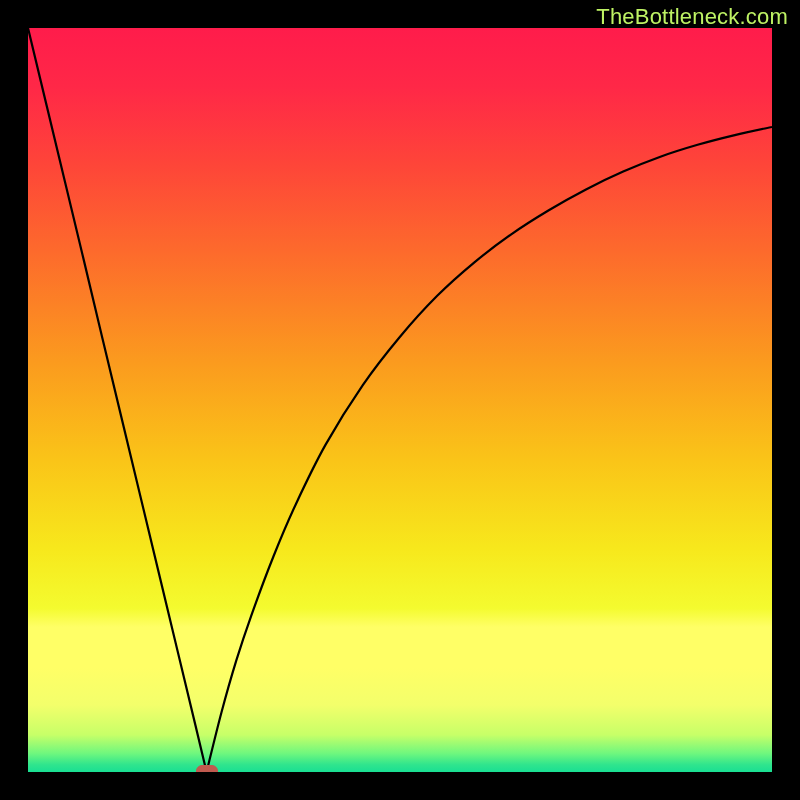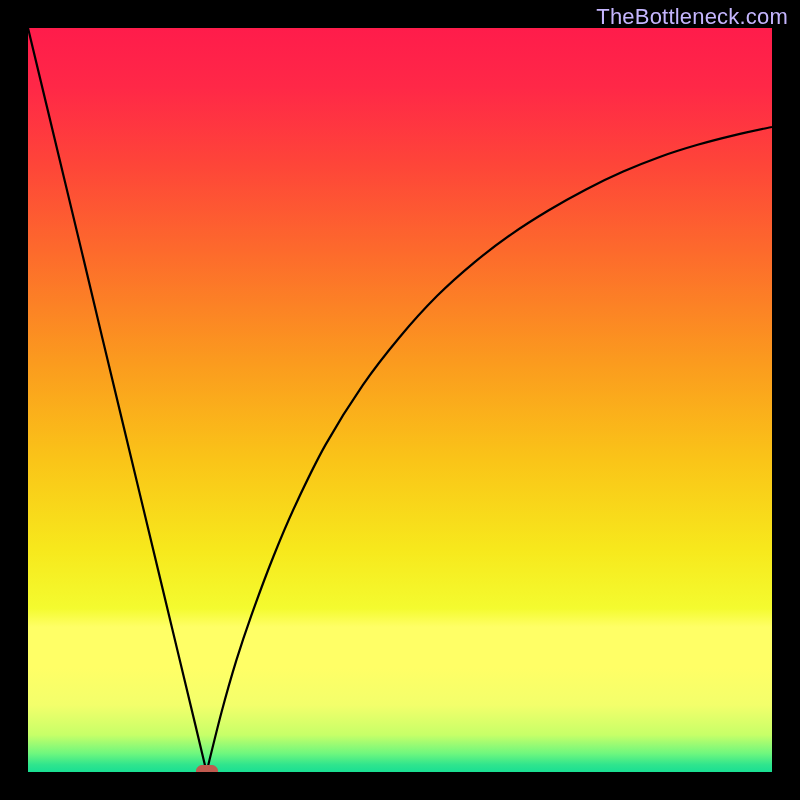--- a/index.html
+++ b/index.html
@@ -23,21 +23,21 @@
     position: absolute;
     left: 0;
     top: 0;
     width: 100%;
     height: 100%;
   }
   .watermark {
     position: absolute;
     top: 4px;
     right: 12px;
-    color: #c4b5fd;
+    color: #bef264;
     font-size: 22px;
     letter-spacing: 0.2px;
     font-weight: 500;
     user-select: none;
   }
   svg.curve {
     position: absolute;
     left: 0;
     top: 0;
     width: 100%;

